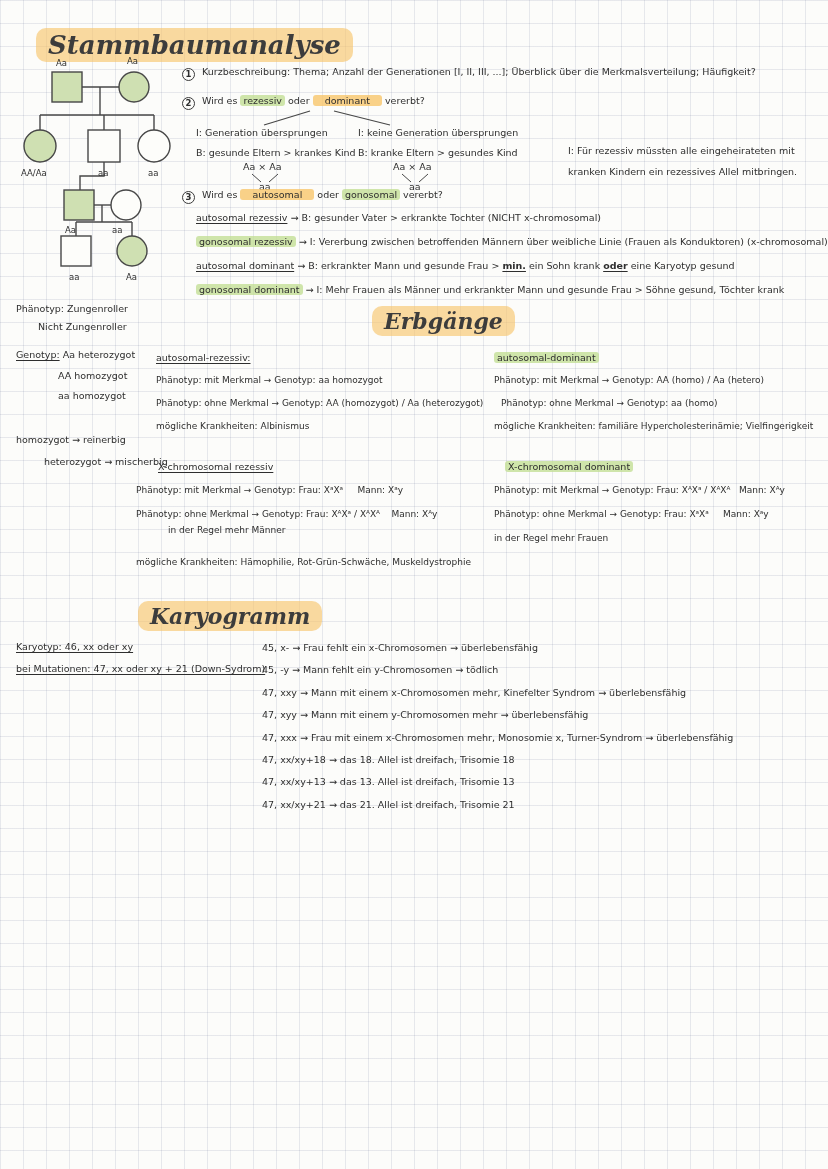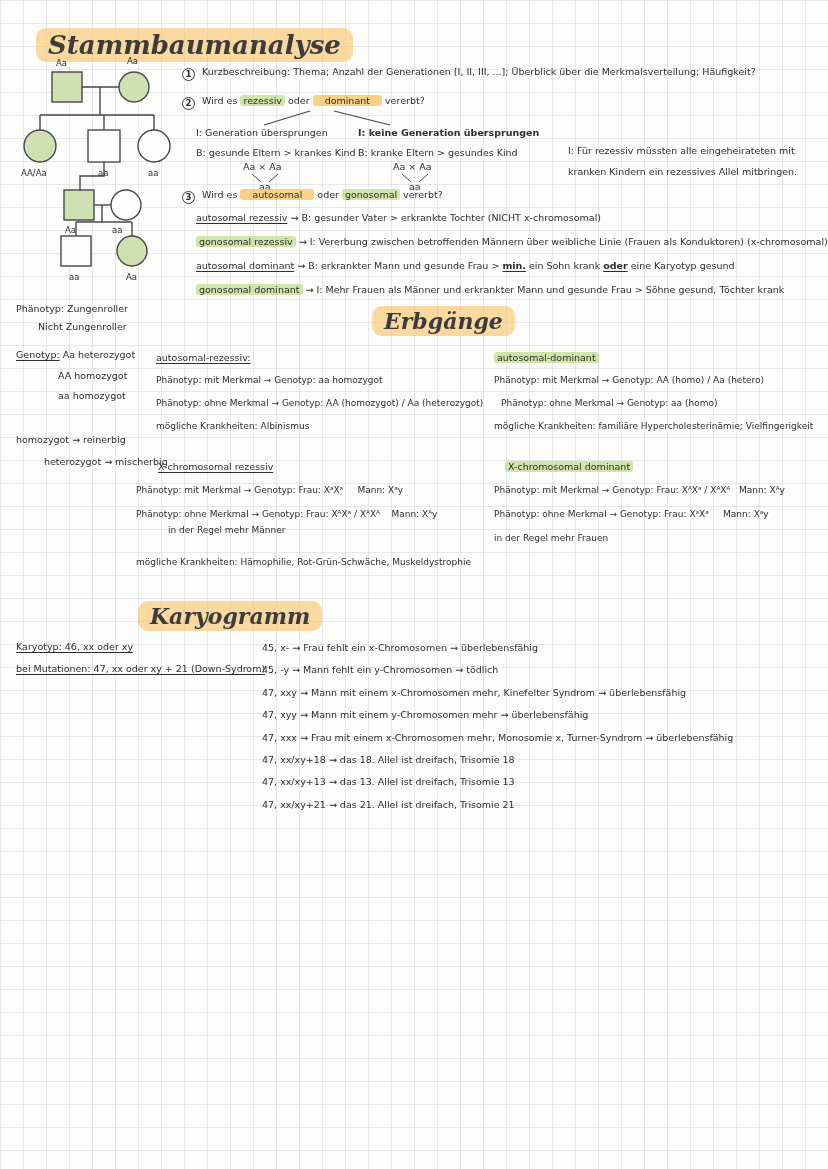--- a/index.html
+++ b/index.html
@@ -94,21 +94,21 @@
 
   <div class="abs hand" style="left:196px; top:127px;">I: Generation übersprungen</div>
   <div class="abs hand" style="left:196px; top:147px;">B: gesunde Eltern &gt; krankes Kind</div>
   <div class="abs hand" style="left:243px; top:161px;">Aa × Aa</div>
   <svg class="abs" style="left:247px; top:173px;" width="36" height="10">
     <line x1="5" y1="1" x2="14" y2="9" stroke="#474747" stroke-width="1"></line>
     <line x1="31" y1="1" x2="22" y2="9" stroke="#474747" stroke-width="1"></line>
   </svg>
   <div class="abs hand" style="left:259px; top:181px;">aa</div>
 
-  <div class="abs hand" style="left:358px; top:127px;font-weight:bold;">I: keine Generation übersprungen</div>
+  <div class="abs hand" style="left:358px; top:127px;">I: keine Generation übersprungen</div>
   <div class="abs hand" style="left:358px; top:147px;">B: kranke Eltern &gt; gesundes Kind</div>
   <div class="abs hand" style="left:393px; top:161px;">Aa × Aa</div>
   <svg class="abs" style="left:397px; top:173px;" width="36" height="10">
     <line x1="5" y1="1" x2="14" y2="9" stroke="#474747" stroke-width="1"></line>
     <line x1="31" y1="1" x2="22" y2="9" stroke="#474747" stroke-width="1"></line>
   </svg>
   <div class="abs hand" style="left:409px; top:181px;">aa</div>
 
   <div class="abs hand wrap" style="left:568px; top:141px; width:256px; line-height:2.2;">I: Für rezessiv müssten alle eingeheirateten mit kranken Kindern ein rezessives Allel mitbringen.</div>
 

